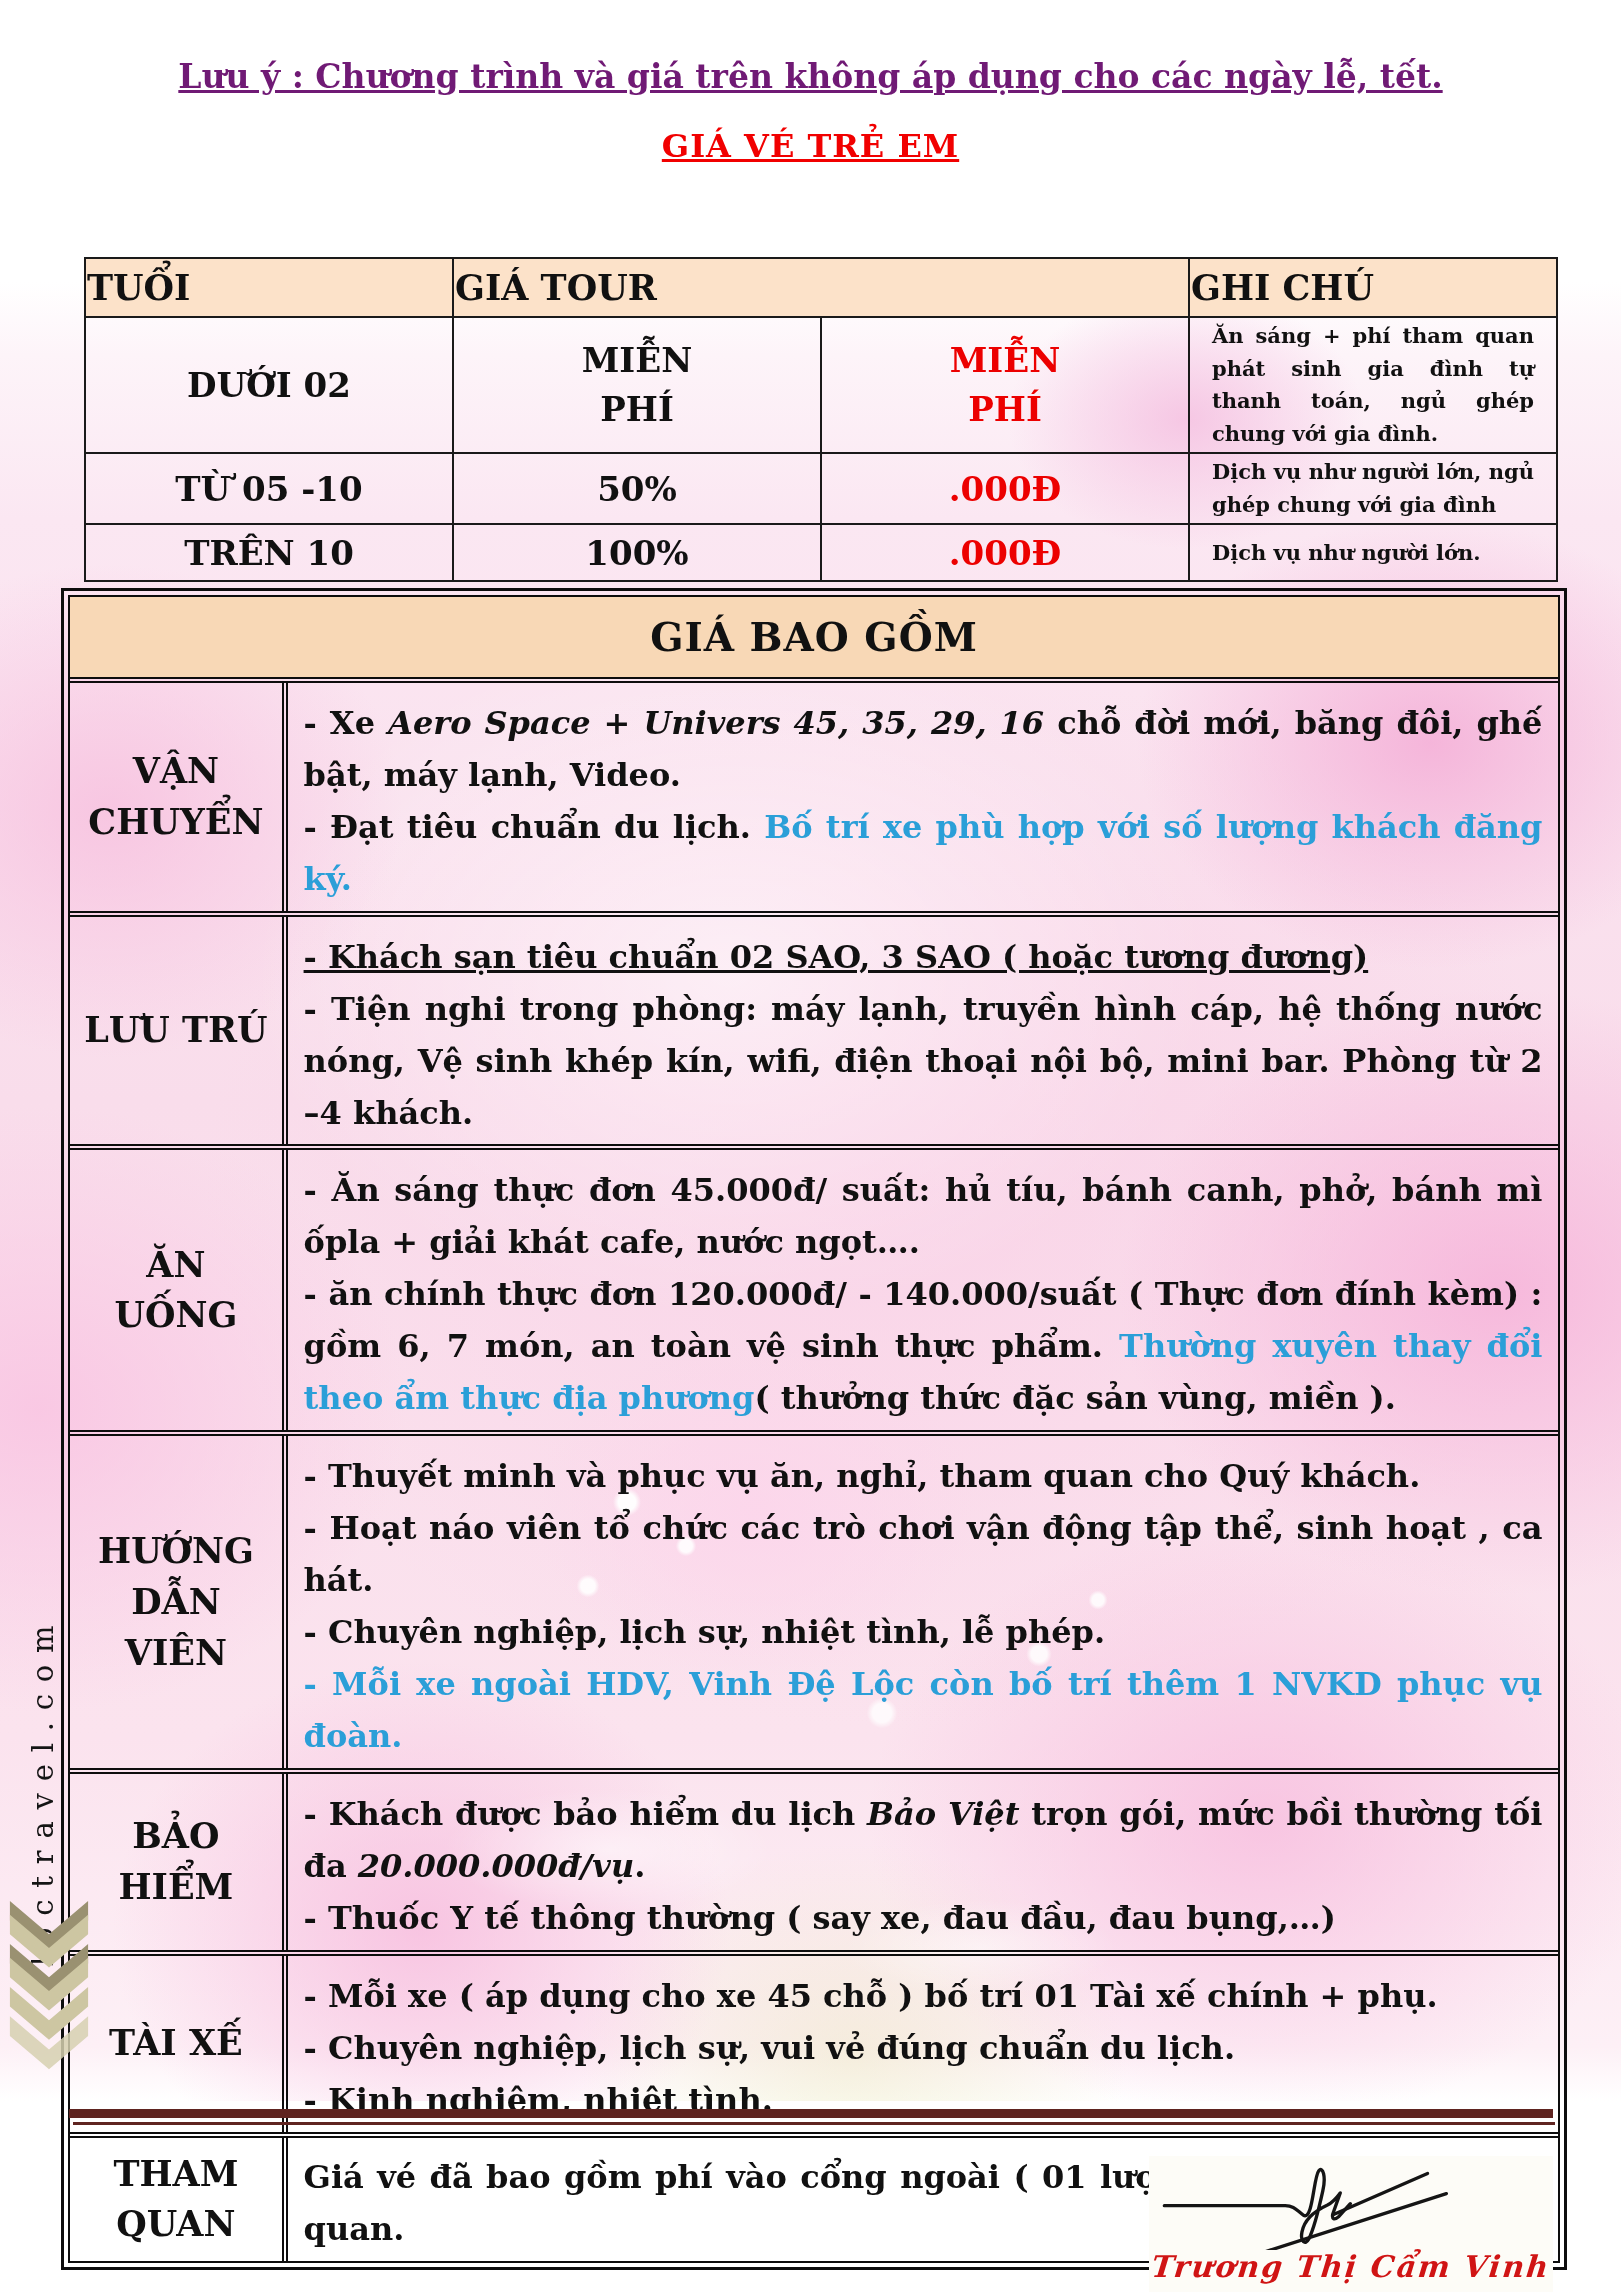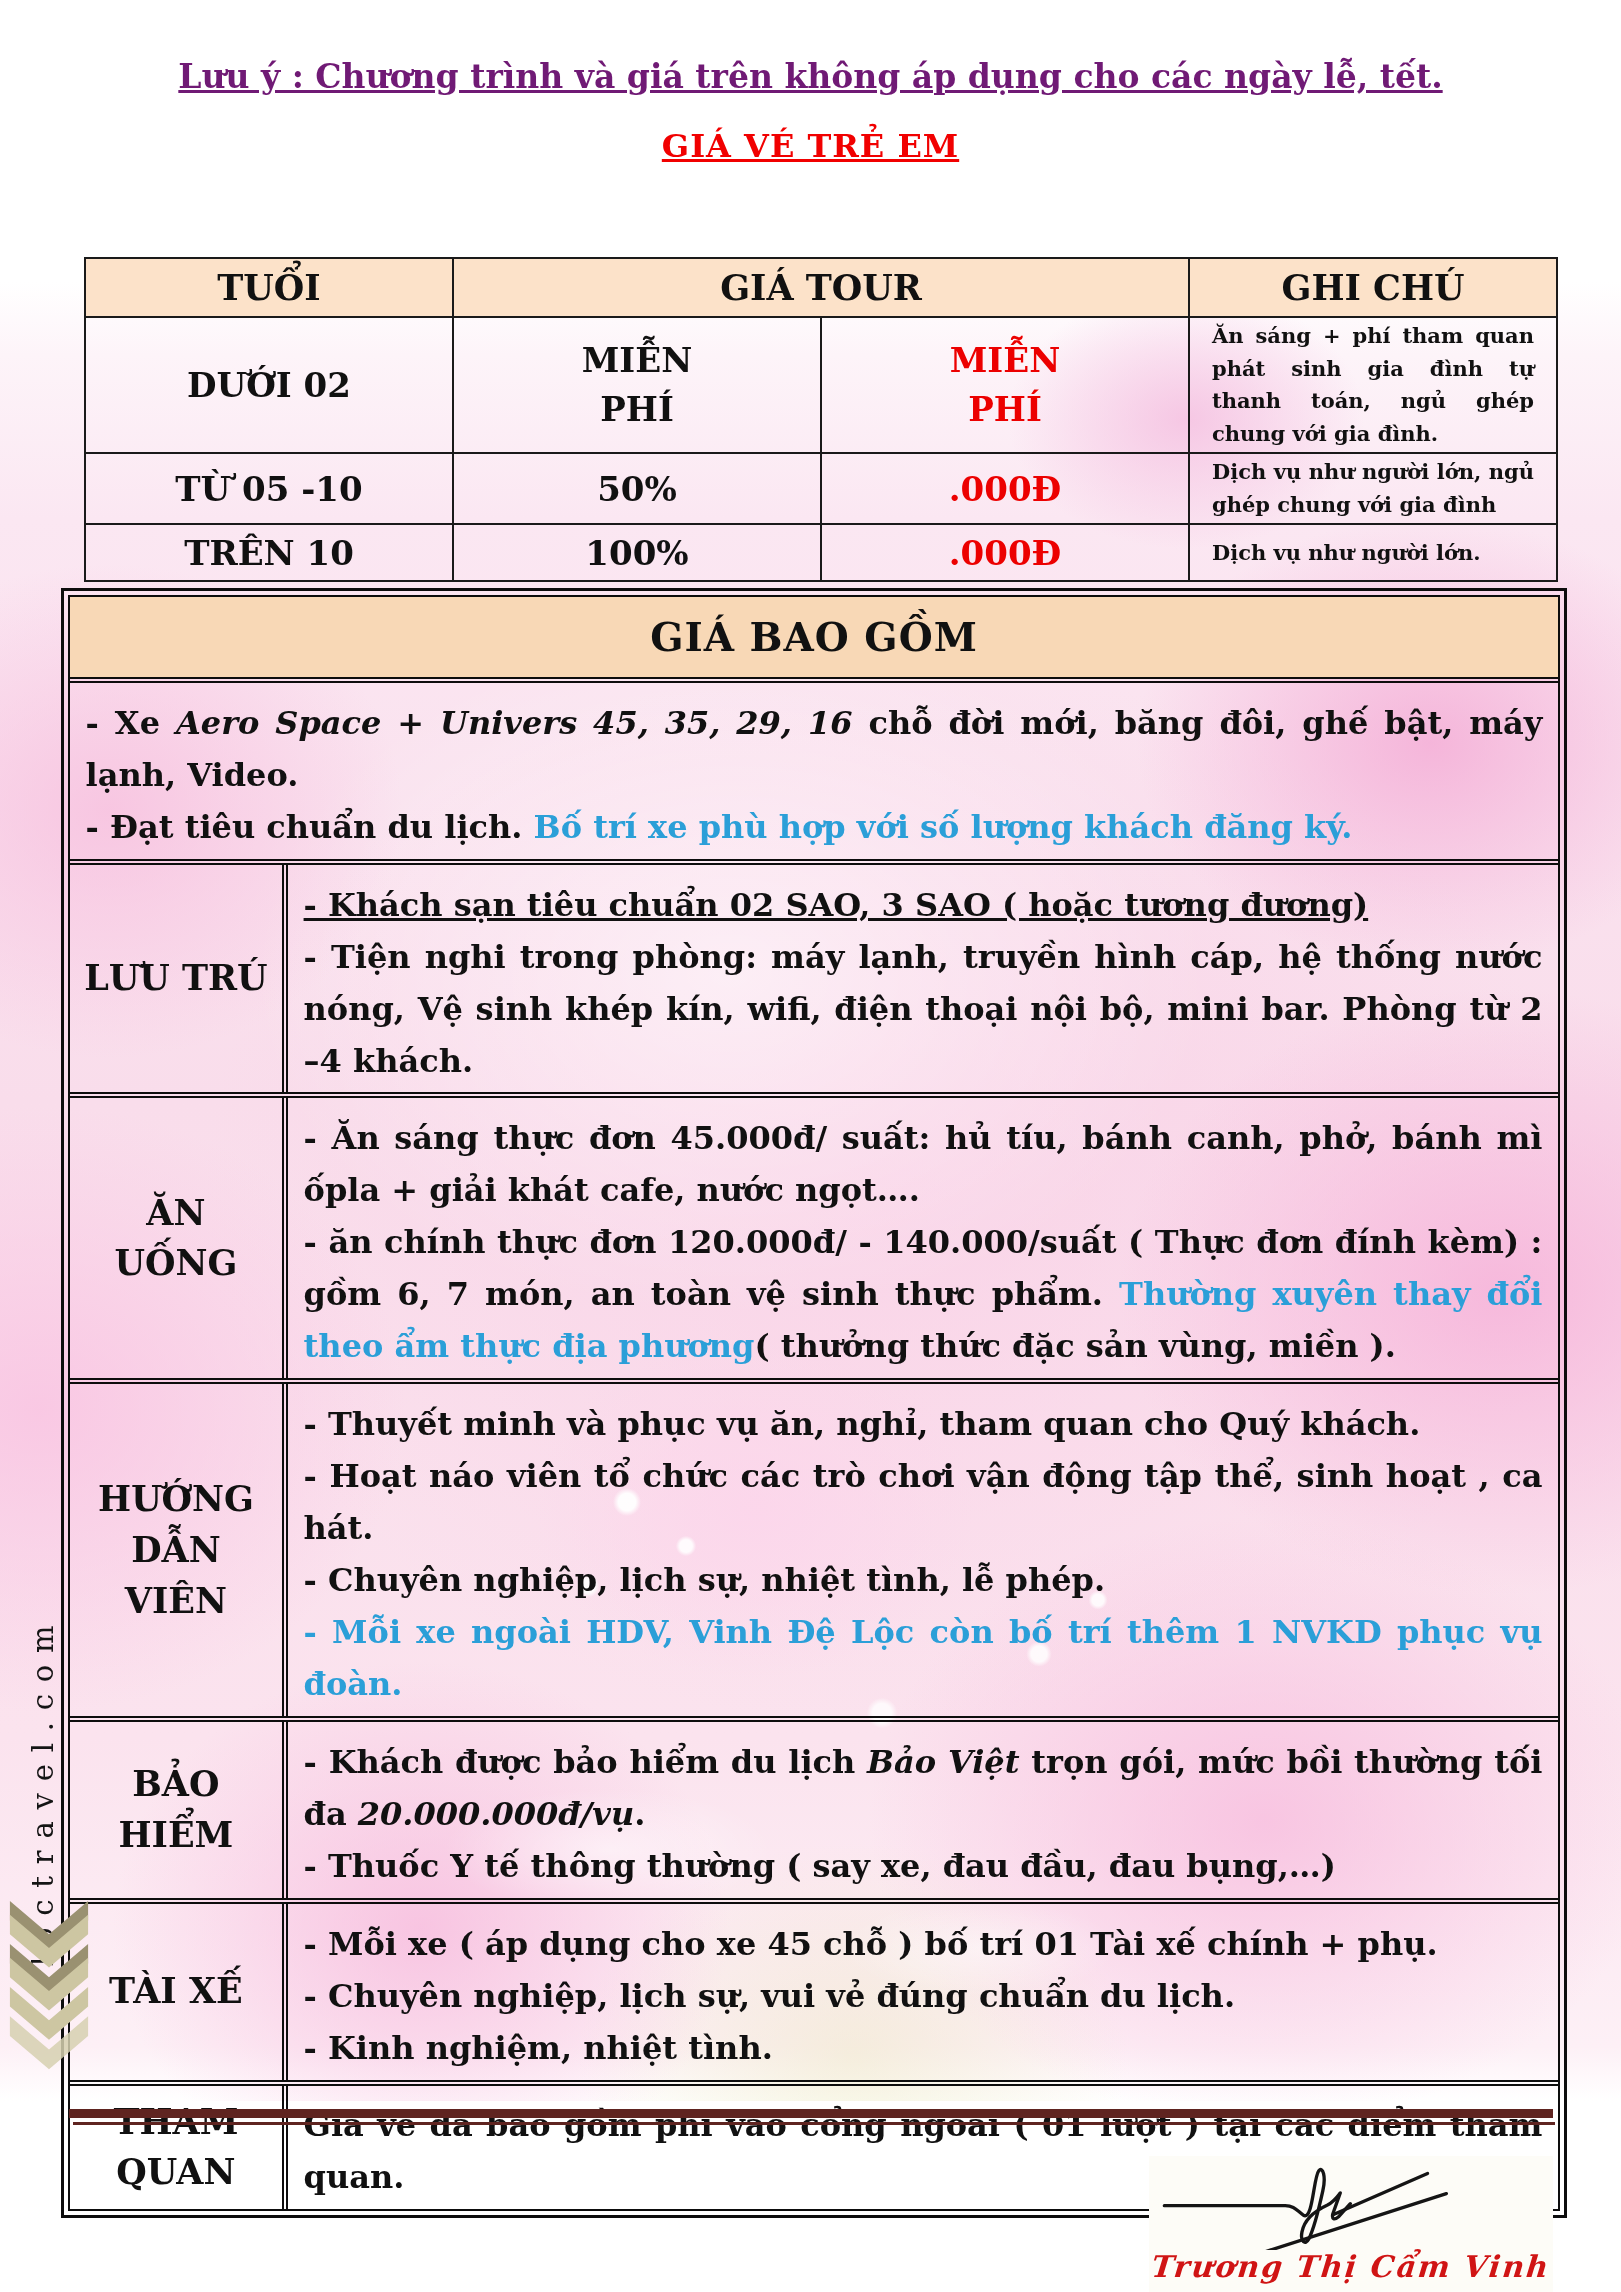--- a/index.html
+++ b/index.html
@@ -46,21 +46,21 @@
   .page-title{
     position:absolute;left:0;top:127px;width:1621px;text-align:center;z-index:2;
     font-size:32px;font-weight:bold;color:#f10000;text-decoration:underline;letter-spacing:1px;
   }
   
   .t1{
     position:absolute;left:84px;top:257px;width:1474px;z-index:2;
     border-collapse:collapse;table-layout:fixed;
   }
   .t1 td{border:2px solid #1a1a1a;font-weight:bold;vertical-align:middle;}
-  .t1 .hdr td{background:#fce2c9;font-size:35px;text-align:center;height:55px;}
+  .t1 .hdr td{background:#fce2c9;font-size:35px;text-align:left;height:55px;}
   .t1 .c-age{width:197px;text-align:center;font-size:34px;}
   .t1 .c-b{width:193px;text-align:center;font-size:34px;}
   .t1 .c-r{width:224px;text-align:center;font-size:34px;color:#ec0000;}
   .t1 .c-n{font-size:21px;padding:2px 22px;text-align:justify;line-height:1.55;}
   .t1 .r0 td{height:108px;}
   .t1 .r1 td,.t1 .r2 td{height:51px;}
   .t1 .wrap2{display:inline-block;width:122px;line-height:1.45;text-align:center;}
   
   .t2-outer{
     position:absolute;left:61px;top:588px;width:1506px;z-index:2;
@@ -141,20 +141,21 @@
         <td class="c-n">Dịch vụ như người lớn.</td>
       </tr>
     </tbody>
 </table>
 
 <div class="t2-outer">
   <div class="t2-inner">
     <div class="t2-header">GIÁ BAO GỒM</div>
     <div id="t2-body">
         <div class="t2-row">
+          <div class="t2-label">VẬN CHUYỂN</div>
           <div class="t2-content">
             <div><span>- Xe </span><span class="i">Aero Space + Univers 45, 35, 29, 16</span><span> chỗ đời mới, băng đôi, ghế bật, máy lạnh, Video.</span></div>
             <div><span>- Đạt tiêu chuẩn du lịch. </span><span class="blue">Bố trí xe phù hợp với số lượng khách đăng ký.</span></div>
           </div>
         </div>
         <div class="t2-row">
           <div class="t2-label">LƯU TRÚ</div>
           <div class="t2-content">
             <div><span class="u">- Khách sạn tiêu chuẩn 02 SAO, 3 SAO ( hoặc tương đương)</span></div>
             <div><span>- Tiện nghi trong phòng: máy lạnh, truyền hình cáp, hệ thống nước nóng, Vệ sinh khép kín, wifi, điện thoại nội bộ, mini bar. Phòng từ 2 –4 khách.</span></div>

